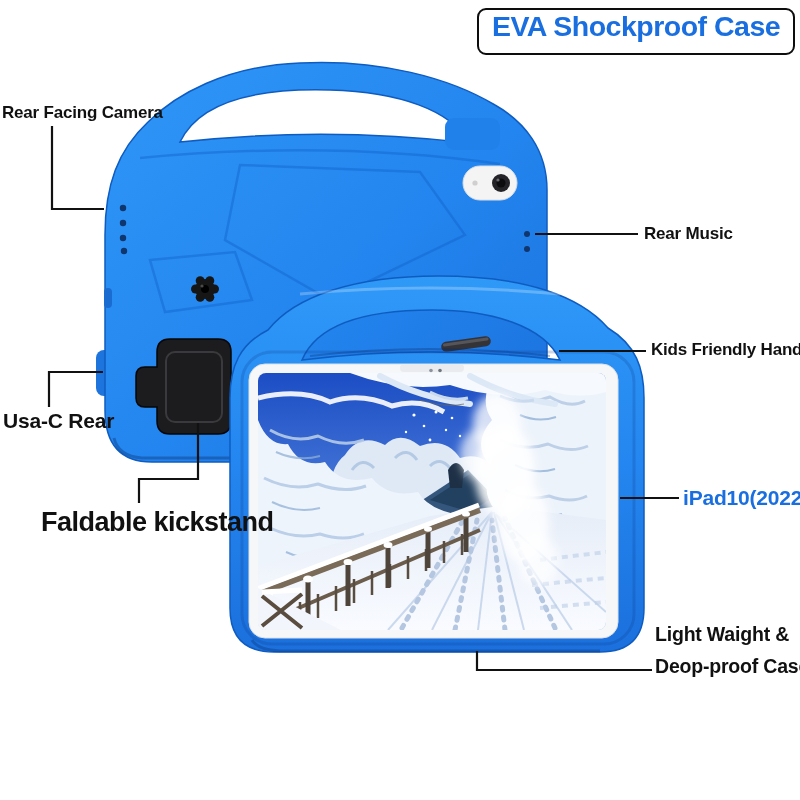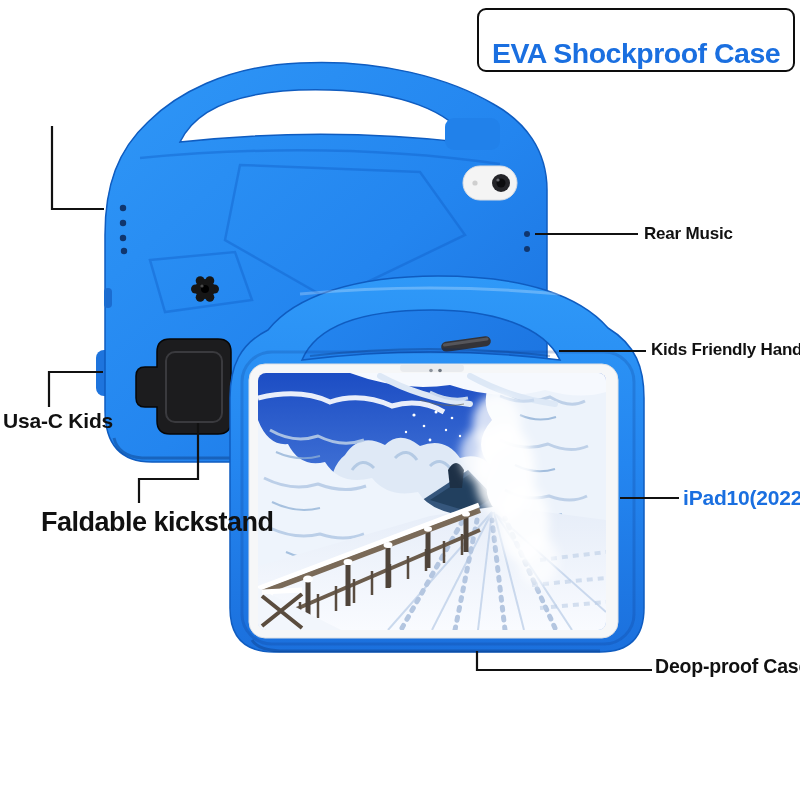--- a/index.html
+++ b/index.html
@@ -20,23 +20,23 @@
   .label{
     position:absolute;font-weight:700;color:var(--line-black);
     white-space:nowrap;letter-spacing:-0.2px;line-height:1.1;
   }
   .label.small{font-size:17px;}
   .label.mid{font-size:21px;}
   .label.big{font-size:27px;letter-spacing:-0.5px;}
   .label.bottom{font-size:19.5px;}
   .label.blue{color:var(--accent-blue);}
   #title-box{
-    position:absolute;left:477px;top:8px;width:318px;height:64px;
+    position:absolute;left:477px;top:8px;width:318px;height:47px;
     border:2.5px solid #0d0d0d;border-radius:9px;background:#fff;
-    display:flex;align-items:flex-end;justify-content:center;
+    display:flex;align-items:flex-start;justify-content:center;
     box-sizing:border-box;
   }
   #title-box span{
     font-size:28.5px;font-weight:700;color:var(--accent-blue);letter-spacing:-0.5px;
     white-space:nowrap;
   }
 </style>
 </head>
 <body>
 
@@ -310,26 +310,28 @@
     <g fill="#10366e">
       <circle cx="527" cy="234" r="3"></circle>
       <circle cx="527" cy="249" r="3"></circle>
     </g>
   </svg>
 
   <div id="title-box">
     <span>EVA Shockproof Case</span>
   </div>
 
+  <div class="label small" style="left:2px;top:104px;">Rear Facing Camera</div>
 
   <div class="label small" style="left:644px;top:225px;">Rear Music</div>
 
   <div class="label small" style="left:651px;top:341px;">Kids Friendly Handle</div>
 
-  <div class="label mid" style="left:3px;top:409px;">Usa-C Kids</div>
+  <div class="label mid" style="left:3px;top:409px;">Usa-C Rear</div>
 
   <div class="label big" style="left:41px;top:508px;">Faldable kickstand</div>
 
   <div class="label mid blue" style="left:683px;top:486px;">iPad10(2022)</div>
 
+  <div class="label bottom" style="left:655px;top:624px;">Light Waight &amp;</div>
 
   <div class="label bottom" style="left:655px;top:656px;">Deop-proof Case</div>
 </div>
 
 </body></html>

